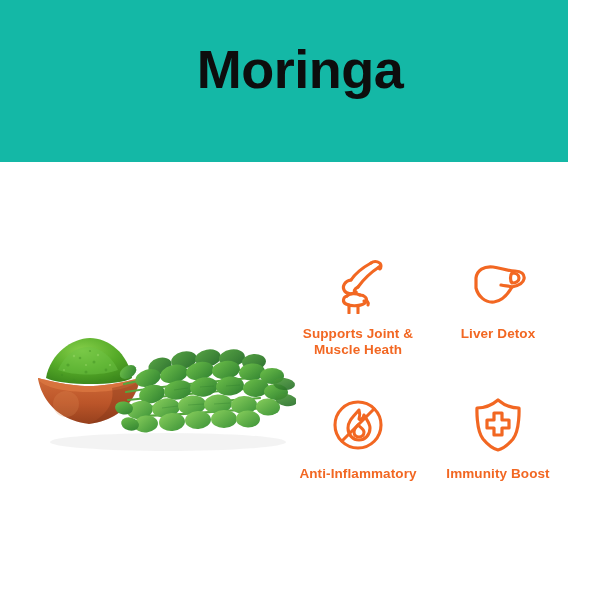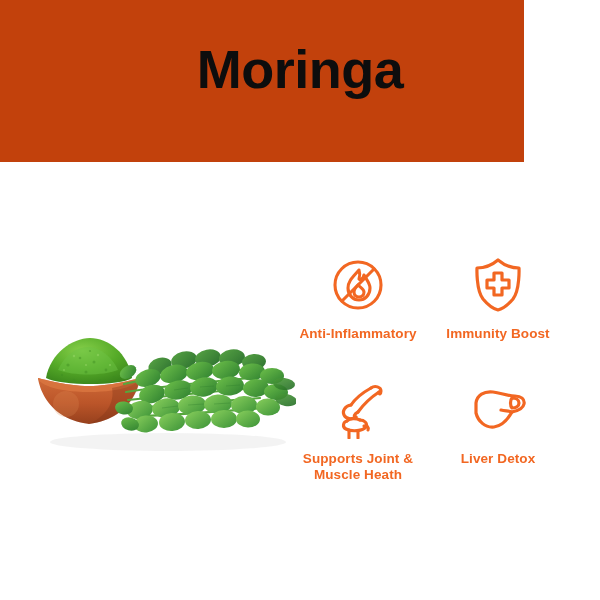--- a/index.html
+++ b/index.html
@@ -13,23 +13,23 @@
     font-family: "Liberation Sans", sans-serif;
     overflow: hidden;
     position: relative;
   }
 
   
   .header-banner {
     position: absolute;
     left: 0;
     top: 0;
-    width: 524px;
+    width: 568px;
     height: 162px;
-    background: #c2410c;
+    background: #14b8a6;
   }
   .page-title {
     position: absolute;
     left: 0;
     top: 38px;
     width: 600px;
     text-align: center;
     font-size: 54px;
     font-weight: 700;
     letter-spacing: -0.5px;
@@ -237,20 +237,64 @@
             <path d="M146 70 L160 68"></path>
           <path d="M172 67 L186 66"></path>
             <path d="M198 66 L212 65"></path>
         </g>
       </g>
     </svg>
   </div>
 
   <div class="benefits">
 
+    <div class="benefit-row row-1">
+
+      <div class="benefit">
+        <div class="benefit-icon">
+          <svg width="56" height="58" viewBox="0 0 56 58" fill="none" stroke="#F26722" stroke-width="3.1" stroke-linecap="round" stroke-linejoin="round">
+
+            <path d="M21 24 C25 18 32 12 41 7"></path>
+            <path d="M28 31 C33 24 40 17 49 11"></path>
+
+            <path d="M41 7 C45 4 51 6 51 10 C51 13 49 14 49 11"></path>
+
+            <path d="M21 24 C15 25 12 30 14 34 C16 38 22 39 26 36"></path>
+            <path d="M28 31 C24 33 23 36 26 36"></path>
+
+            <path d="M17 40 C13 41 12 46 16 48 C22 51 33 50 36 46 C38 42 34 39 30 39"></path>
+            <path d="M17 40 C20 37 26 37 30 39"></path>
+
+            <path d="M19 49 L19 57"></path>
+            <path d="M28 50 L28 57"></path>
+
+            <path d="M34 45 C37 44 39 46 38 49"></path>
+          </svg>
+        </div>
+        <div class="benefit-label">Supports Joint &amp;
+Muscle Heath</div>
+      </div>
+
+      <div class="benefit">
+        <div class="benefit-icon">
+          <svg width="60" height="48" viewBox="0 0 60 48" fill="none" stroke="#F26722" stroke-width="3.2" stroke-linecap="round" stroke-linejoin="round">
+
+            <path d="M8 17 C9 9 16 5 25 6 C33 7 40 10 47 10
+                     C53 10 57 13 56 18 C55 23 49 25 44 26
+                     C40 33 34 40 26 41 C17 42 10 35 8 27 Z"></path>
+
+            <path d="M44 12 C48 12 51 14 51 17 C51 20 48 22 44 22 C42 20 42 14 44 12 Z"></path>
+
+            <path d="M33 24 C38 25 41 25 44 26"></path>
+          </svg>
+        </div>
+        <div class="benefit-label">Liver Detox</div>
+      </div>
+    </div>
+
     <div class="benefit-row row-2">
 
       <div class="benefit">
         <div class="benefit-icon">
           <svg width="54" height="54" viewBox="0 0 54 54" fill="none" stroke="#F26722" stroke-width="3.1" stroke-linecap="round" stroke-linejoin="round">
 
             <circle cx="27" cy="27" r="23"></circle>
 
             <path d="M28 12 C22 19 17 23 17 30 C17 37 22 42 28 42
                      C34 42 39 37 39 30 C39 25 35 21 33 17
@@ -273,59 +317,15 @@
                      C15 48 21 52 25 53 C29 52 35 48 40 42
                      C47 33 46 11 46 11 C40 11 32 9 25 3 Z"></path>
 
             <path d="M21 16 L29 16 L29 23 L36 23 L36 31 L29 31
                      L29 38 L21 38 L21 31 L14 31 L14 23 L21 23 Z"></path>
           </svg>
         </div>
         <div class="benefit-label">Immunity Boost</div>
       </div>
     </div>
-
-    <div class="benefit-row row-1">
-
-      <div class="benefit">
-        <div class="benefit-icon">
-          <svg width="56" height="58" viewBox="0 0 56 58" fill="none" stroke="#F26722" stroke-width="3.1" stroke-linecap="round" stroke-linejoin="round">
-
-            <path d="M21 24 C25 18 32 12 41 7"></path>
-            <path d="M28 31 C33 24 40 17 49 11"></path>
-
-            <path d="M41 7 C45 4 51 6 51 10 C51 13 49 14 49 11"></path>
-
-            <path d="M21 24 C15 25 12 30 14 34 C16 38 22 39 26 36"></path>
-            <path d="M28 31 C24 33 23 36 26 36"></path>
-
-            <path d="M17 40 C13 41 12 46 16 48 C22 51 33 50 36 46 C38 42 34 39 30 39"></path>
-            <path d="M17 40 C20 37 26 37 30 39"></path>
-
-            <path d="M19 49 L19 57"></path>
-            <path d="M28 50 L28 57"></path>
-
-            <path d="M34 45 C37 44 39 46 38 49"></path>
-          </svg>
-        </div>
-        <div class="benefit-label">Supports Joint &amp;
-Muscle Heath</div>
-      </div>
-
-      <div class="benefit">
-        <div class="benefit-icon">
-          <svg width="60" height="48" viewBox="0 0 60 48" fill="none" stroke="#F26722" stroke-width="3.2" stroke-linecap="round" stroke-linejoin="round">
-
-            <path d="M8 17 C9 9 16 5 25 6 C33 7 40 10 47 10
-                     C53 10 57 13 56 18 C55 23 49 25 44 26
-                     C40 33 34 40 26 41 C17 42 10 35 8 27 Z"></path>
-
-            <path d="M44 12 C48 12 51 14 51 17 C51 20 48 22 44 22 C42 20 42 14 44 12 Z"></path>
-
-            <path d="M33 24 C38 25 41 25 44 26"></path>
-          </svg>
-        </div>
-        <div class="benefit-label">Liver Detox</div>
-      </div>
-    </div>
   </div>
 
 </div>
 
 </body></html>

